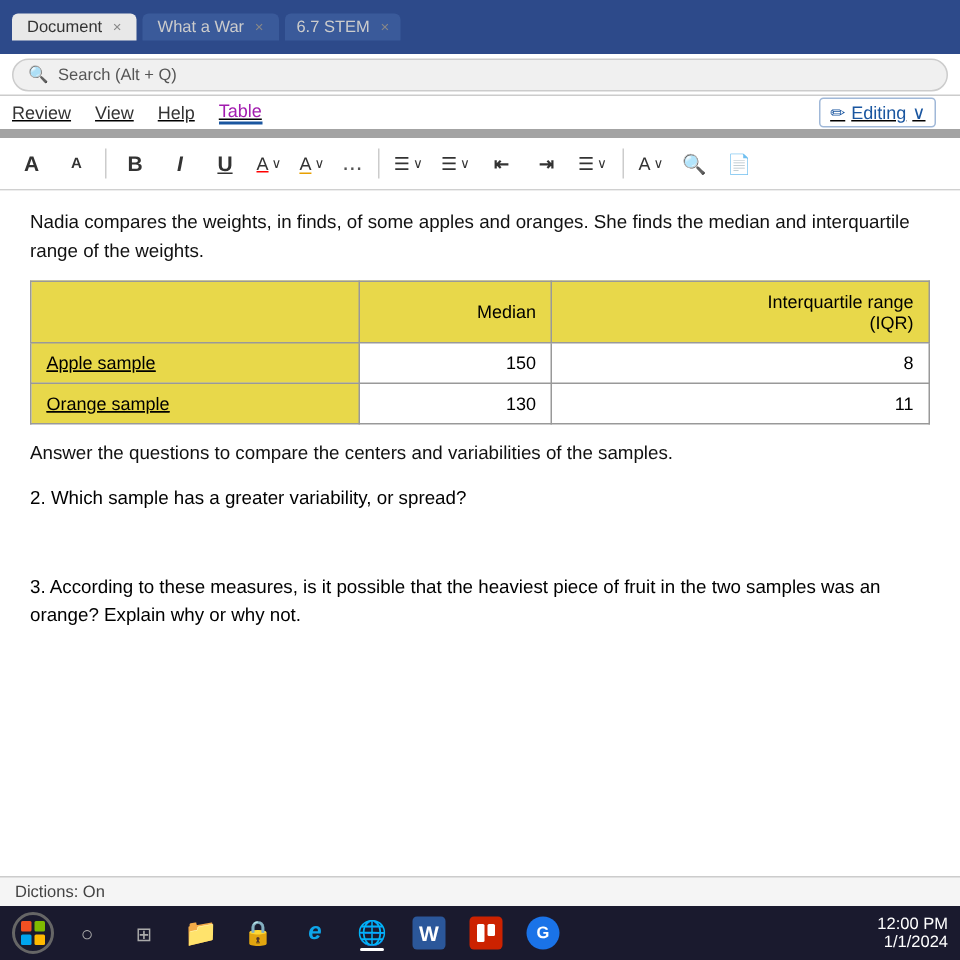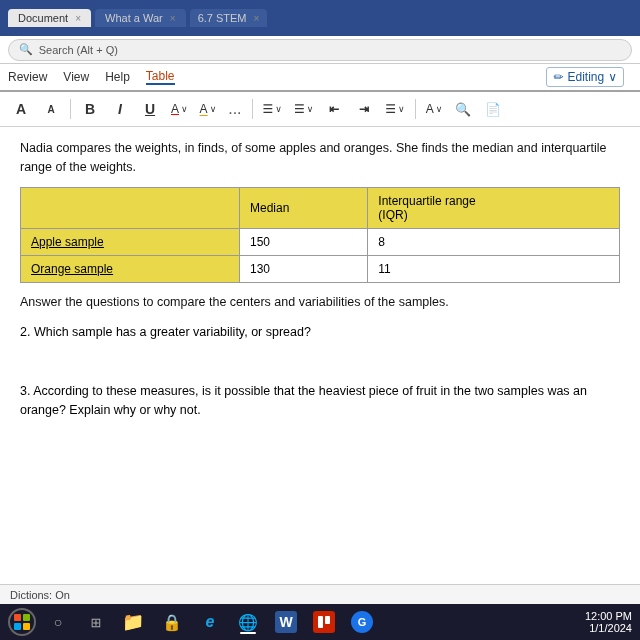--- a/index.html
+++ b/index.html
@@ -84,29 +84,30 @@
     .ribbon {
       background: #fff;
       border-bottom: 1px solid #d0d0d0;
     }
     .ribbon-menu {
       display: flex;
       align-items: center;
       padding: 2px 8px;
       gap: 16px;
       height: 28px;
-      border-bottom: 2px solid #a3a3a3;
+      border-bottom: 6px solid #a3a3a3;
+      text-decoration: underline;
     }
     .ribbon-menu-item {
       font-size: 12px;
       color: #333;
       cursor: pointer;
     }
     .ribbon-menu-item.active {
-      color: #c2410c;
+      color: #a21caf;
       border-bottom: 2px solid #1a56a0;
     }
     .editing-mode {
       display: flex;
       align-items: center;
       gap: 4px;
       margin-left: auto;
       margin-right: 8px;
       font-size: 12px;
       color: #1a56a0;
@@ -191,21 +192,21 @@
     
     .data-table {
       border-collapse: collapse;
       width: 100%;
       margin: 10px 0;
       font-size: 12px;
     }
     .data-table td, .data-table th {
       border: 1px solid #999;
       padding: 6px 10px;
-      text-align: left;
+      text-align: right;
     }
     .data-table .col-label {
       text-align: left;
       background: #e8d84a;
       font-weight: normal;
       text-decoration: underline;
     }
     .data-table .header-cell {
       background: #e8d84a;
       font-weight: normal;

